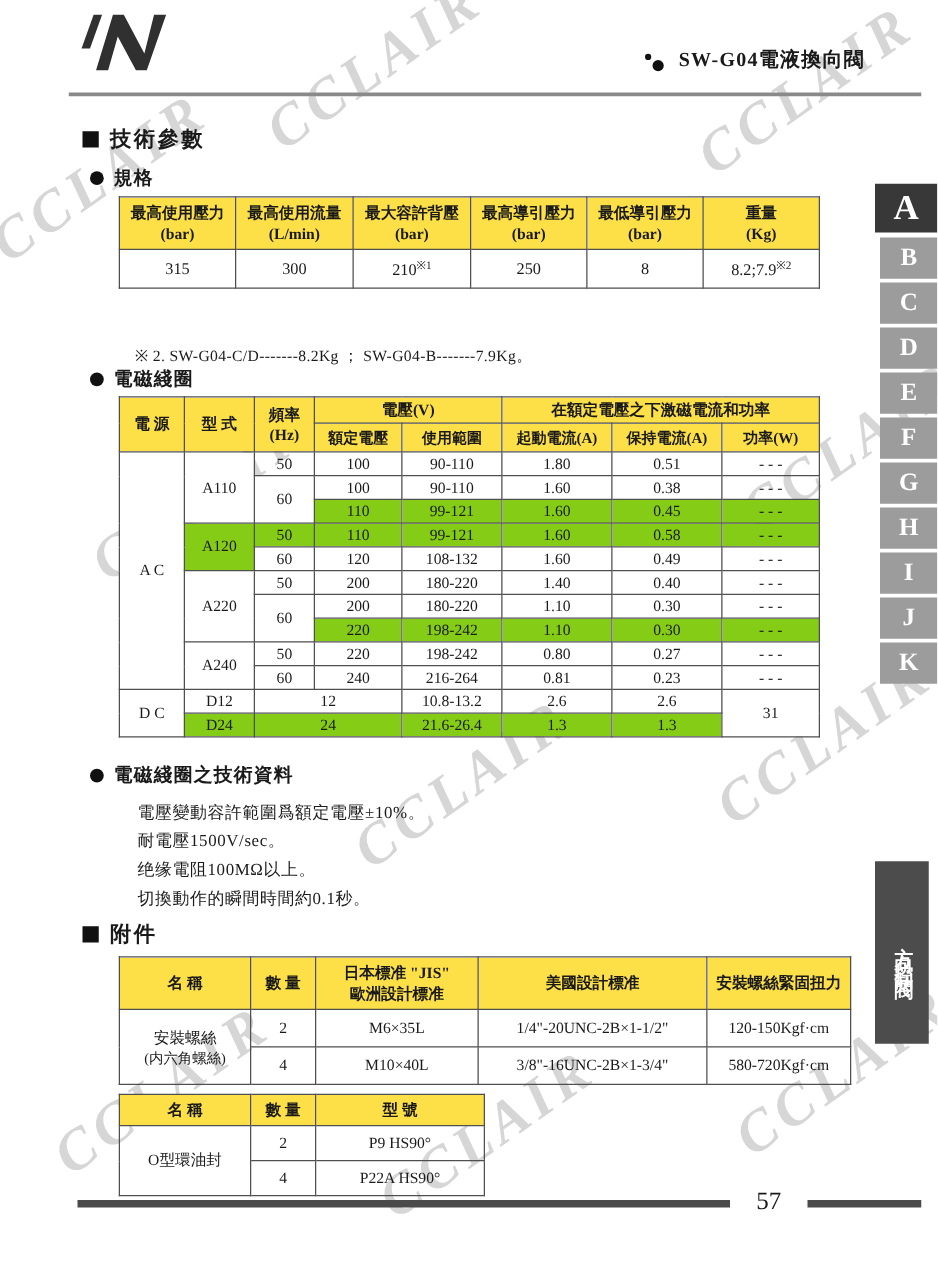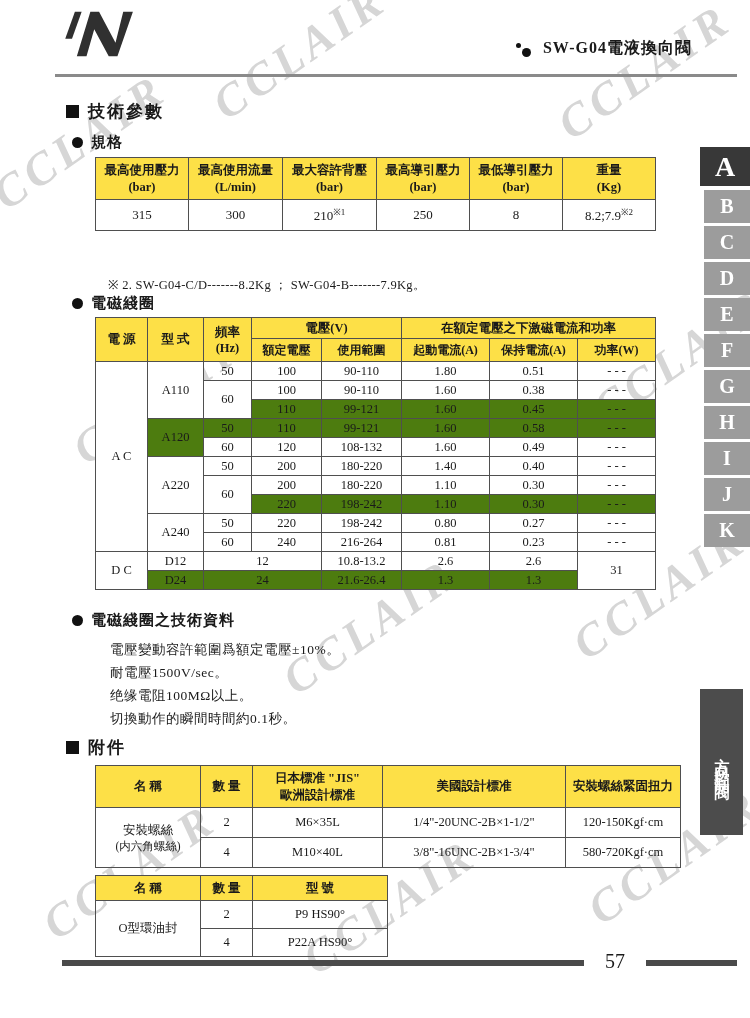--- a/index.html
+++ b/index.html
@@ -32,21 +32,21 @@
   sup{font-size:9px;}
 
   .spec-tbl{position:absolute;left:95px;top:157px;width:560px;font-size:13px;}
   .spec-tbl th{height:41px;font-size:12.5px;line-height:1.3;}
   .spec-tbl td{height:30px;}
 
   .coil-tbl{position:absolute;left:95px;top:317px;width:560px;font-size:12.5px;}
   .coil-tbl thead tr.r1 th{height:20px;}
   .coil-tbl thead tr.r2 th{height:22px;font-size:12px;}
   .coil-tbl td{height:18px;}
-  .coil-tbl tr.shade td{background:#4d7c0f;}
+  .coil-tbl tr.shade td{background:#84cc16;}
   .coil-tbl td.wh{background:#ffffff;}
 
   .tech-lines{position:absolute;left:110px;top:638px;font-size:13.5px;line-height:23px;letter-spacing:0.5px;}
 
   .acc-tbl{position:absolute;left:95px;top:765px;width:585px;font-size:12.5px;}
   .acc-tbl th{height:41px;line-height:1.35;}
   .acc-tbl td{height:29px;}
   .name2{font-size:11.5px;}
 
   .oring-tbl{position:absolute;left:95px;top:875px;width:292px;font-size:12.5px;}

